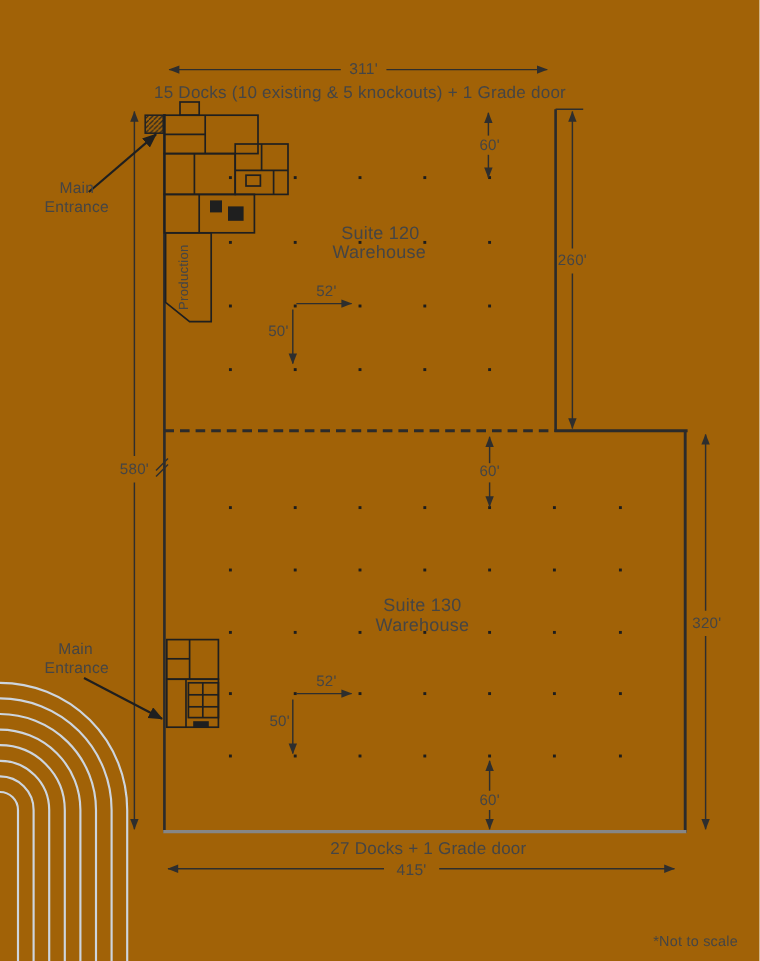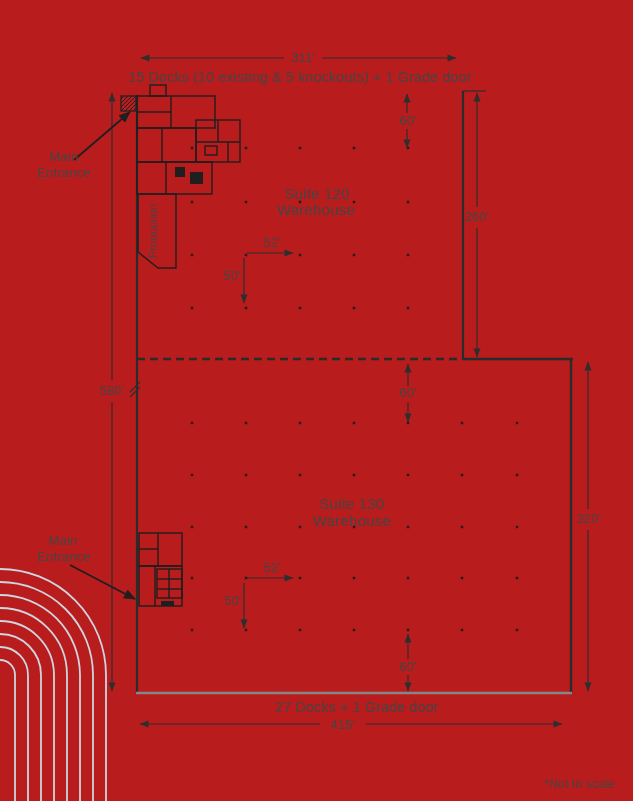--- a/index.html
+++ b/index.html
@@ -1,16 +1,16 @@
 <!DOCTYPE html>
 <html><head>
 <meta charset="utf-8">
 <style>
   html,body{margin:0;padding:0;background:#ffffff;}
-  .stage{position:relative;width:633px;height:801px;background:#b91c1c;overflow:hidden;
+  .stage{position:relative;width:633px;height:801px;background:#a16207;overflow:hidden;
          font-family:"Liberation Sans", sans-serif;}
   svg text{fill:#454545;letter-spacing:.2px;}
   .t14{font-size:14.2px;}
   .t13{font-size:13px;}
   .t15{font-size:15px;}
   .t12{font-size:12.6px;}
   .t11{font-size:11px;}
   .t12n{font-size:12px;}
   .dim{stroke:#2e2e2e;stroke-width:1.2;fill:none;}
   .wall{stroke:#2b2b2b;fill:none;}

